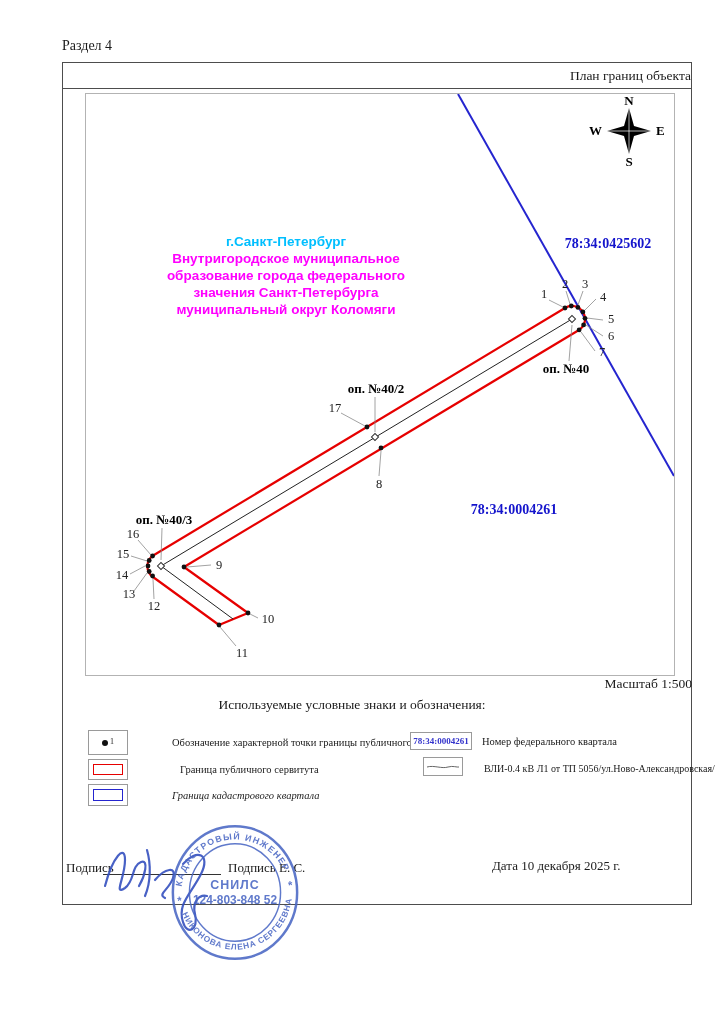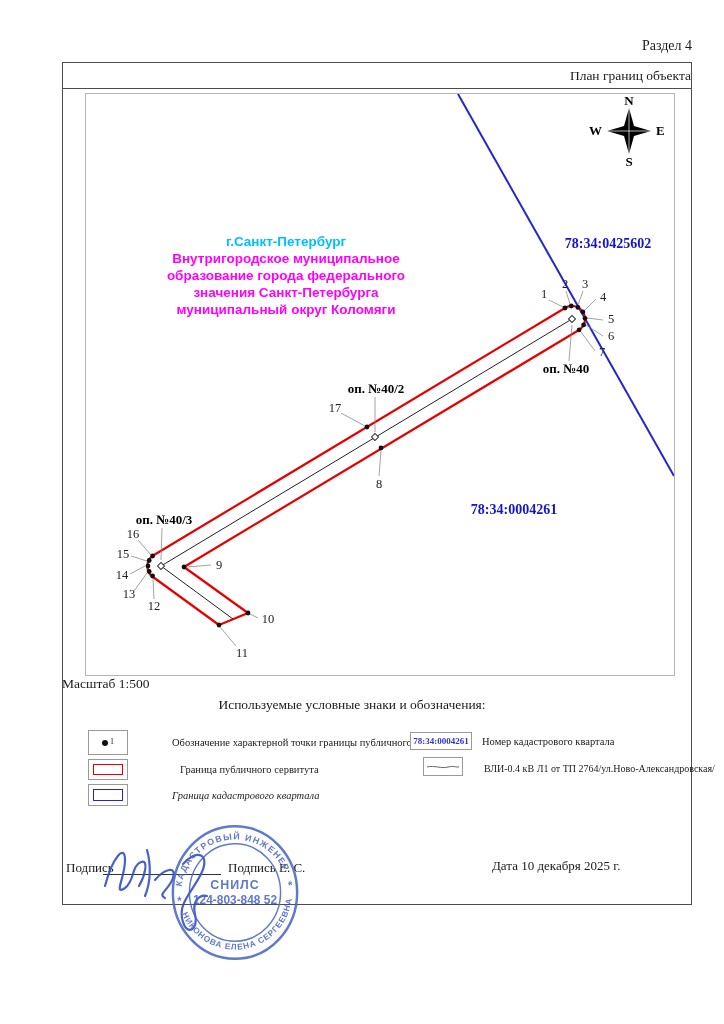--- a/index.html
+++ b/index.html
@@ -1,40 +1,40 @@
 <!DOCTYPE html>
 <html><head>
 <meta charset="utf-8">
 <style>
   html,body{margin:0;padding:0;}
   body{
     width:724px;height:1024px;position:relative;background:#ffffff;
     font-family:"Liberation Serif", serif;color:#1a1a1a;overflow:hidden;
   }
   .abs{position:absolute;}
-  .section-title{left:62px;top:38px;width:630px;text-align:right;font-size:14px;}
+  .section-title{left:62px;top:38px;width:630px;text-align:left;font-size:14px;}
   .frame{
     left:62px;top:62px;width:630px;height:843px;
     border:1px solid #4d4d4d;box-sizing:border-box;
   }
   .frame-header{
     position:absolute;left:0;top:0;width:100%;height:26px;line-height:26px;
     border-bottom:1px solid #4d4d4d;box-sizing:border-box;text-align:right;font-size:13.5px;
   }
   .map-box{
     left:85px;top:93px;width:590px;height:583px;
     border:1px solid #b3b3b3;box-sizing:border-box;background:#fff;
   }
   svg text{font-family:"Liberation Serif", serif;}
   .pt-num{font-size:12.5px;fill:#222;}
   .pole-label{font-size:13px;font-weight:bold;fill:#000;}
   .cad-num{font-size:14px;font-weight:bold;fill:#1414cc;}
   .city-line{font-family:"Liberation Sans", sans-serif;font-size:13.5px;font-weight:bold;}
   .compass-letter{font-size:13px;font-weight:bold;fill:#000;}
-  .scale-label{left:62px;top:676px;width:630px;text-align:left;font-size:13.5px;}
+  .scale-label{left:62px;top:676px;width:630px;text-align:right;font-size:13.5px;}
   .legend-title{left:62px;top:697px;width:580px;text-align:center;font-size:13.5px;}
   .sym-box{border:1px solid #9a9a9a;box-sizing:border-box;background:#fff;}
   .sym-inner-red{position:absolute;left:4px;top:4px;right:4px;bottom:4px;border:1.6px solid #e60000;}
   .sym-inner-blue{position:absolute;left:4px;top:4px;right:4px;bottom:4px;border:1.6px solid #2525cf;}
   .legend-label{font-size:10.5px;white-space:nowrap;}
   .point-sym{display:flex;align-items:center;justify-content:center;height:100%;}
   .dot{width:6px;height:6px;border-radius:50%;background:#111;display:inline-block;}
   .dot-index{font-size:8px;margin-left:2px;position:relative;top:-1px;}
   .quarter-sym{display:flex;align-items:center;justify-content:center;height:100%;
     font-size:9px;font-weight:bold;color:#3333cc;}
@@ -176,28 +176,28 @@
 <div class="abs legend-label" style="left:180px;top:764px;">Граница публичного сервитута</div>
 
 <div class="abs sym-box" style="left:88px;top:784px;width:40px;height:22px;">
   <div class="sym-inner-blue"></div>
 </div>
 <div class="abs legend-label" style="left:172px;top:790px;font-style:italic;">Граница кадастрового квартала</div>
 
 <div class="abs sym-box" style="left:410px;top:732px;width:62px;height:18px;">
   <div class="quarter-sym">78:34:0004261</div>
 </div>
-<div class="abs legend-label" style="left:482px;top:736px;">Номер кадастрового квартала</div>
+<div class="abs legend-label" style="left:482px;top:736px;">Номер федерального квартала</div>
 
 <div class="abs sym-box" style="left:423px;top:757px;width:40px;height:19px;">
   <svg width="38" height="17">
     <path d="M3,9 C10,7 18,11 24,9 C29,7.5 33,9.5 35,9" fill="none" stroke="#555" stroke-width="0.9"></path>
   </svg>
 </div>
-<div class="abs legend-label" style="left:484px;top:763px;font-size:10px;">ВЛИ-0.4 кВ Л1 от ТП 2764/ул.Ново-Александровская/</div>
+<div class="abs legend-label" style="left:484px;top:763px;font-size:10px;">ВЛИ-0.4 кВ Л1 от ТП 5056/ул.Ново-Александровская/</div>
 
 <div class="abs sig-text" style="left:66px;top:860px;">Подпись</div>
 <div class="abs" style="left:103px;top:874px;width:118px;border-bottom:1px solid #333;"></div>
 <div class="abs sig-text" style="left:228px;top:860px;">Подпись Е. С.</div>
 <div class="abs sig-text" style="left:492px;top:858px;">Дата 10 декабря 2025 г.</div>
 
 <div class="abs" style="left:95px;top:838px;">
   <svg width="160" height="115">
     <g fill="none" stroke="#3550bf" stroke-width="2.2" stroke-linecap="round" opacity="0.9">
       <path d="M 10,48 C 18,18 30,6 30,22 C 30,40 18,58 30,50 C 40,43 36,28 46,24 C 54,21 50,38 44,48"></path>

